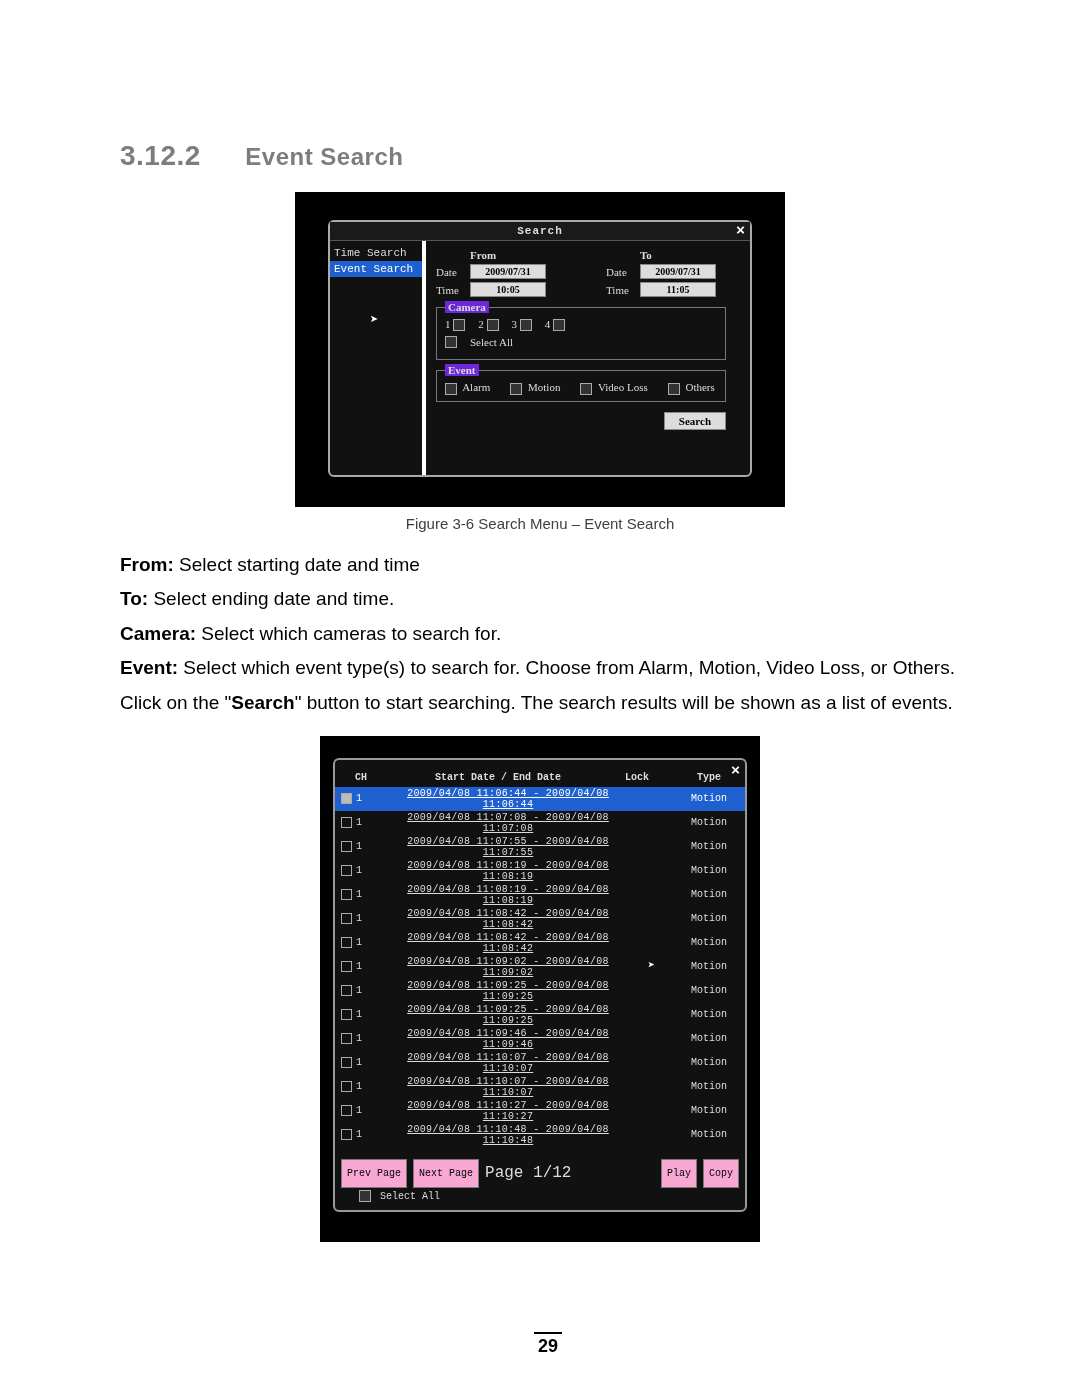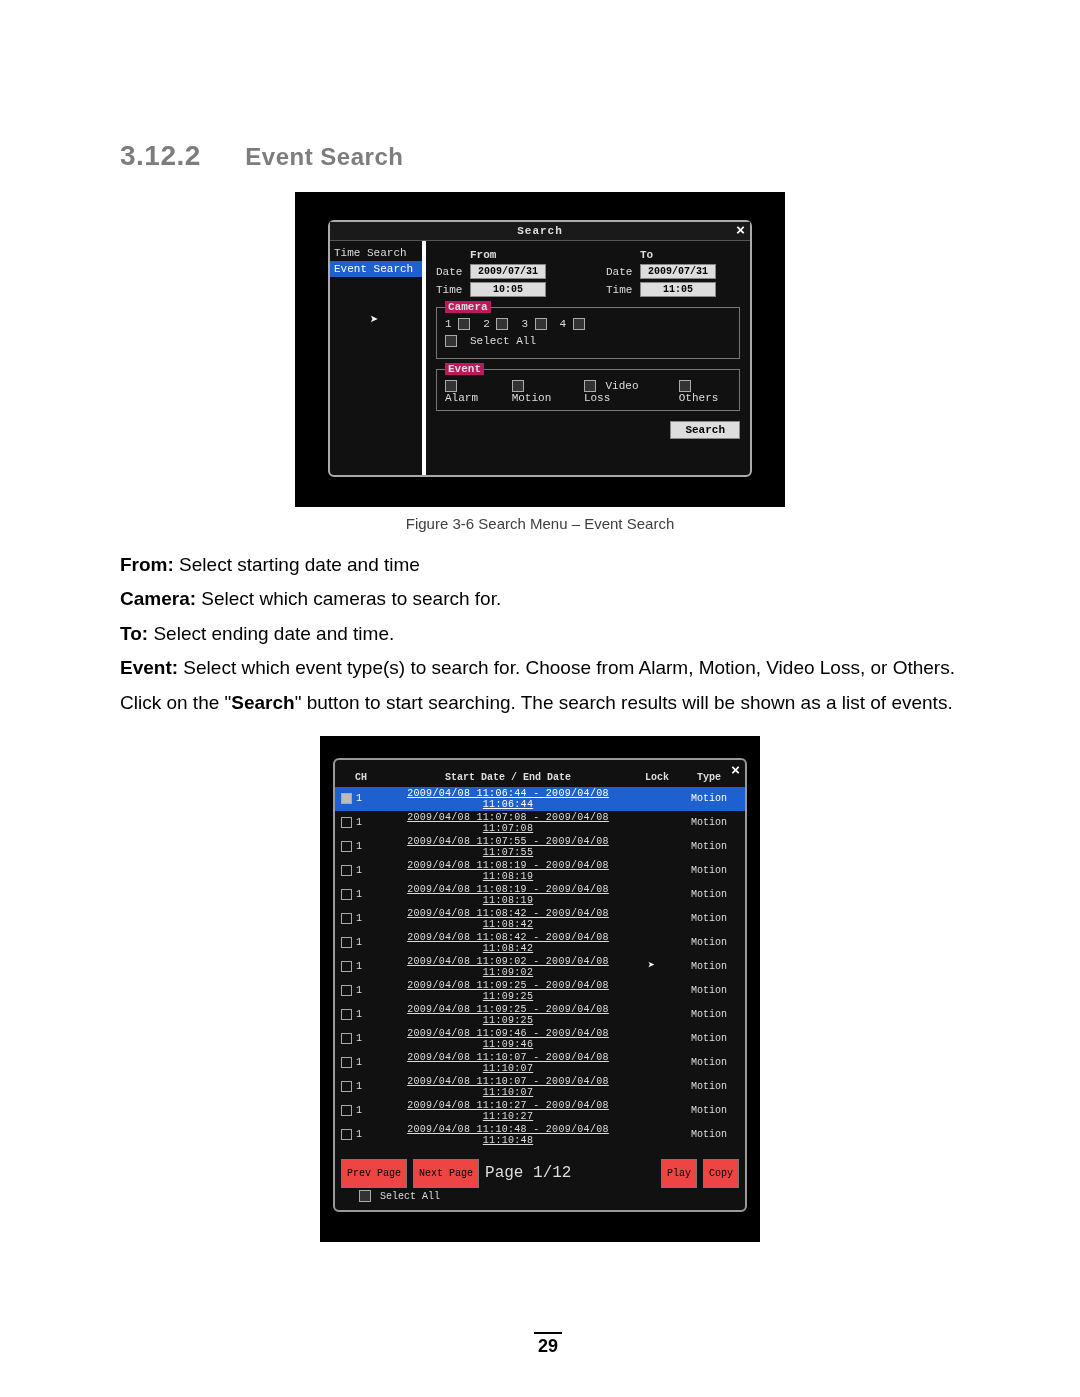--- a/index.html
+++ b/index.html
@@ -16,55 +16,55 @@
 
   
   .dlg{margin:18px auto 0 auto;width:420px;border:2px solid #aaa;border-radius:6px;background:#111;color:#ddd;font-family:"Courier New",monospace;font-size:11px;position:relative;}
   .dlg-titlebar{text-align:center;padding:3px 0;border-bottom:1px solid #555;background:#1a1a1a;position:relative;font-weight:bold;letter-spacing:1px;}
   .dlg-close{position:absolute;right:4px;top:1px;font-size:15px;font-weight:bold;color:#fff;cursor:pointer;}
   .dlg-body{display:flex;}
   .dlg-sidebar{width:92px;border-right:4px solid #ffffff;padding:4px 0 0 0;min-height:230px;position:relative;}
   .side-item{padding:2px 4px;cursor:pointer;}
   .side-item.sel{background:#1f60d0;color:#fff;}
   .cursor-arrow{position:absolute;left:40px;top:70px;color:#fff;font-size:14px;}
-  .dlg-main{flex:1;padding:8px 10px 12px 10px;}
+  .dlg-main{flex:1;padding:8px 24px 12px 10px;font-family:Liberation Serif, serif;}
   .col-pair{display:flex;gap:60px;margin-bottom:4px;}
   .col-pair .col{display:flex;flex-direction:column;gap:3px;}
   .field-row{display:flex;align-items:center;gap:4px;}
   .field-label{width:30px;display:inline-block;}
   .field-box{background:#ddd;color:#000;padding:1px 4px;min-width:66px;text-align:center;border:1px solid #888;font-weight:bold;font-size:10px;}
   .fieldset{border:1px solid #777;margin-top:10px;padding:6px 8px;}
-  .fieldset-legend{position:relative;top:-13px;background:#be185d;padding:0 3px;display:inline-block;font-weight:bold;}
+  .fieldset-legend{position:relative;top:-13px;background:#6d28d9;padding:0 3px;display:inline-block;font-weight:bold;}
   .fieldset-inner{margin-top:-8px;}
   .chk{display:inline-block;width:10px;height:10px;border:1px solid #aaa;background:#333;vertical-align:middle;margin-right:3px;}
   .cam-row{display:flex;gap:10px;align-items:center;margin-bottom:5px;}
   .ev-row{display:flex;gap:20px;align-items:center;}
   .btn{background:#ddd;color:#000;border:1px solid #888;padding:2px 14px;font-family:inherit;font-size:11px;font-weight:bold;cursor:pointer;}
   .search-btn-row{text-align:right;margin-top:10px;}
 
   
   .shot2{width:440px;margin:0 auto;background:#000;padding:22px 0 30px 0;}
   .res{width:410px;margin:0 auto;border:2px solid #999;border-radius:6px;background:#111;color:#ddd;font-family:"Courier New",monospace;font-size:10px;position:relative;padding-bottom:8px;}
   .res-close{position:absolute;right:5px;top:3px;color:#fff;font-size:15px;font-weight:bold;cursor:pointer;}
-  .res-head{display:flex;padding:12px 6px 4px 6px;font-weight:bold;}
+  .res-head{display:flex;padding:12px 6px 4px 6px;font-weight:bold;gap:20px;}
   .res-head .c1{width:40px;text-align:center;}
   .res-head .c2{flex:1;text-align:center;}
   .res-head .c3{width:44px;text-align:center;}
   .res-head .c4{width:60px;text-align:center;}
   .res-row{display:flex;padding:1px 6px;align-items:center;}
   .res-row.sel{background:#1f60d0;color:#fff;}
   .res-row .c1{width:40px;display:flex;align-items:center;gap:4px;}
   .res-row .c2{flex:1;text-align:center;letter-spacing:0.3px;text-decoration:underline;}
   .res-row .c3{width:44px;}
   .res-row .c4{width:60px;text-align:center;}
   .row-chk{width:9px;height:9px;border:1px solid #aaa;display:inline-block;}
   .row-chk.filled{background:#bbb;}
   .res-foot{display:flex;align-items:center;gap:6px;padding:6px 6px 0 6px;margin-top:6px;}
   .res-foot .spacer{flex:1;}
-  .mini-btn{background:#ef4444;color:#000;border:1px solid #777;padding:8px 5px;font-family:inherit;font-size:10px;cursor:pointer;}
+  .mini-btn{background:#f9a8d4;color:#000;border:1px solid #777;padding:8px 5px;font-family:inherit;font-size:10px;cursor:pointer;}
   .page-ind{color:#ddd;font-size:16px;}
   .sel-all-row{padding:2px 6px 0 24px;}
   .ptr2{position:absolute;color:#fff;font-size:12px;right:90px;top:198px;}
 </style>
 </head>
 <body>
 
 <div class="page">
 
   <div class="heading-row">
@@ -141,22 +141,22 @@
           <div class="search-btn-row">
             <button class="btn">Search</button>
           </div>
         </div>
       </div>
     </div>
   </div>
   <div class="caption">Figure 3-6 Search Menu – Event Search</div>
 
   <p class="body-text"><b>From:</b><span> Select starting date and time</span></p>
+  <p class="body-text"><b>To:</b><span> Select ending date and time.</span></p>
   <p class="body-text"><b>Camera:</b><span> Select which cameras to search for.</span></p>
-  <p class="body-text"><b>To:</b><span> Select ending date and time.</span></p>
   <p class="body-text"><b>Event:</b><span> Select which event type(s) to search for. Choose from Alarm, Motion, Video Loss, or Others.</span></p>
   <p class="body-text"><span>Click on the "</span><b>Search</b><span>" button to start searching. The search results will be shown as a list of events.</span></p>
 
   <div class="shot2" style="margin-top:18px;">
     <div class="res">
       <span class="res-close">×</span>
       <div class="res-head">
         <div class="c1">CH</div>
         <div class="c2">Start Date / End Date</div>
         <div class="c3">Lock</div>

